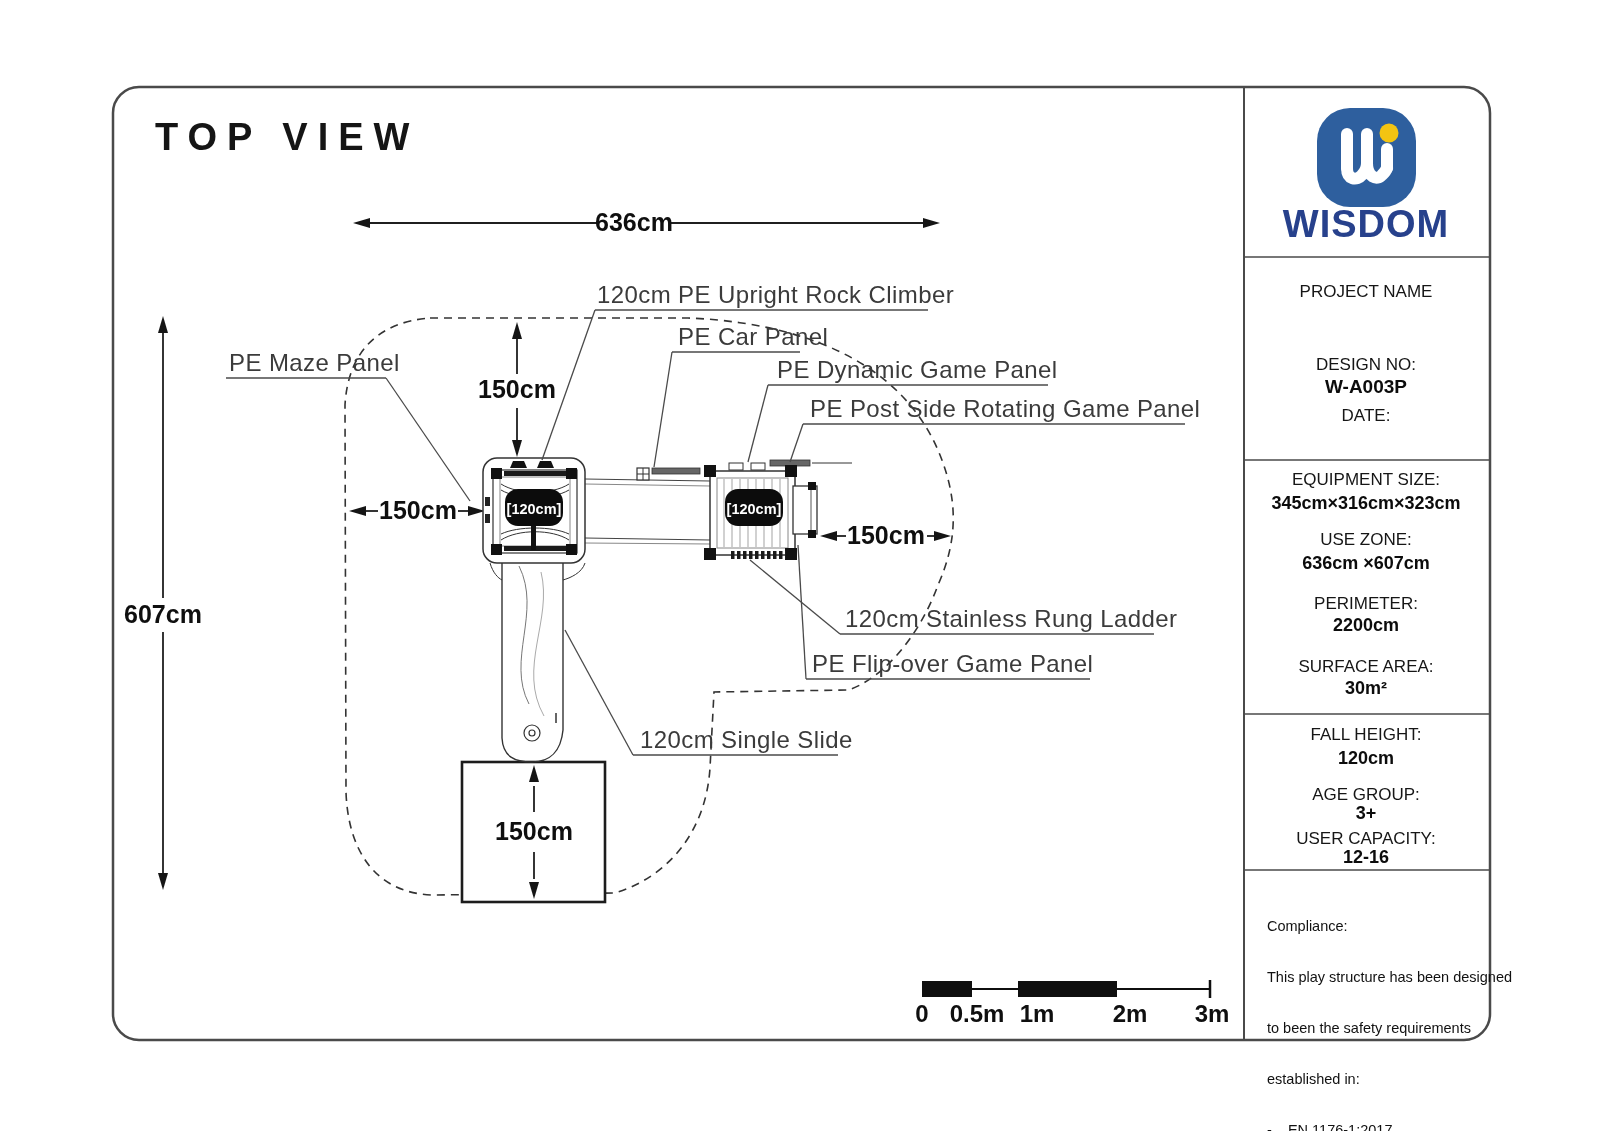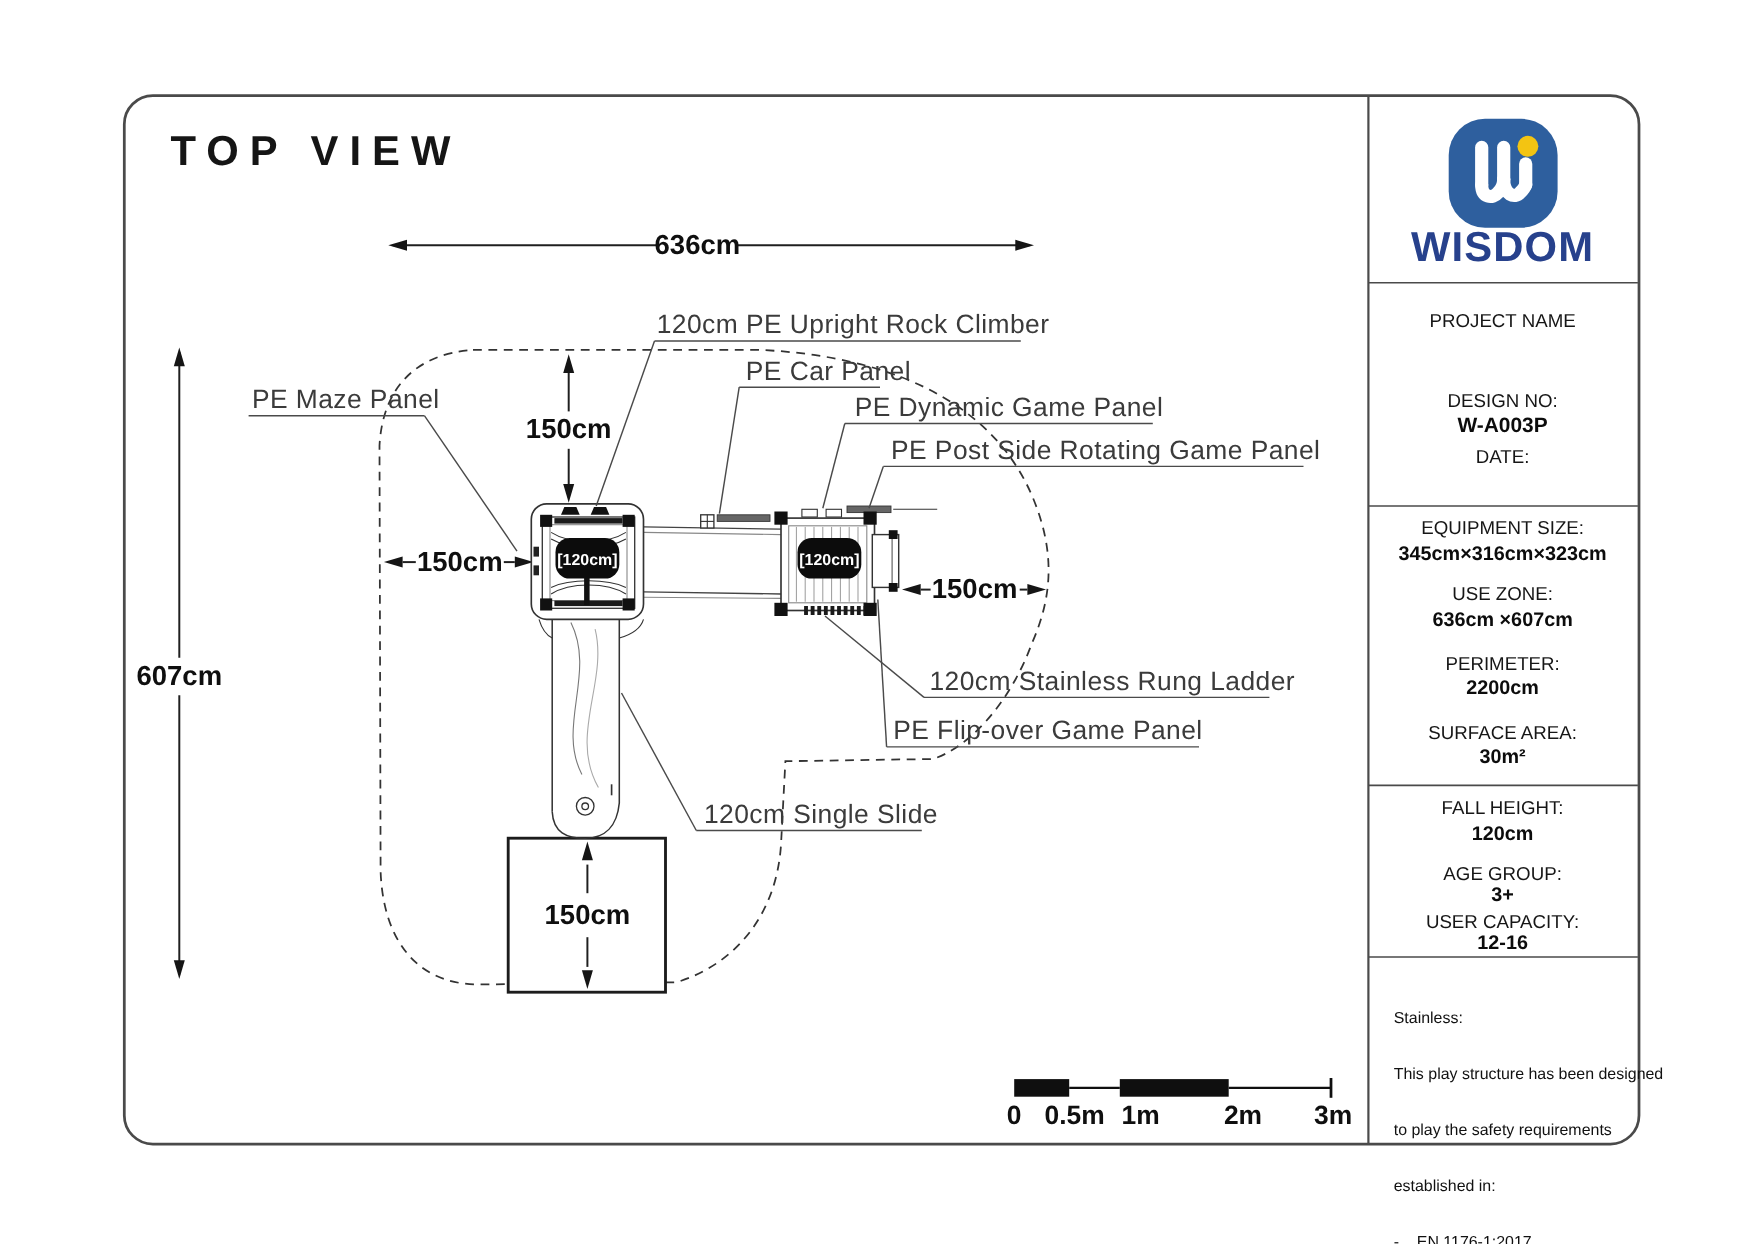--- a/index.html
+++ b/index.html
@@ -254,18 +254,18 @@
     <text x="1366" y="740" text-anchor="middle" class="sb-label">FALL HEIGHT:</text>
     <text x="1366" y="764" text-anchor="middle" class="sb-value">120cm</text>
     <text x="1366" y="800" text-anchor="middle" class="sb-label">AGE GROUP:</text>
     <text x="1366" y="819" text-anchor="middle" class="sb-value">3+</text>
     <text x="1366" y="844" text-anchor="middle" class="sb-label">USER CAPACITY:</text>
     <text x="1366" y="863" text-anchor="middle" class="sb-value">12-16</text>
   </g>
 </svg>
 
 <div class="compliance">
-  <div>Stainless:</div>
+  <div>Compliance:</div>
   <div>This play structure has been designed</div>
-  <div>to play the safety requirements</div>
+  <div>to been the safety requirements</div>
   <div>established in:</div>
   <div>-    EN 1176-1:2017</div>
 </div>
 
 </body></html>

